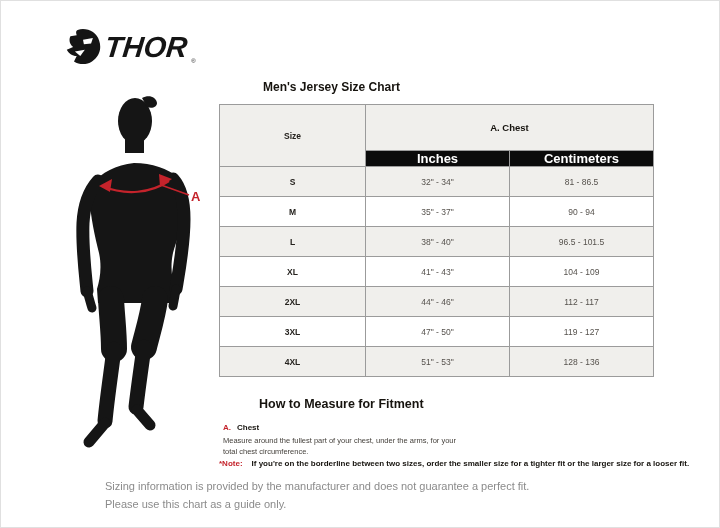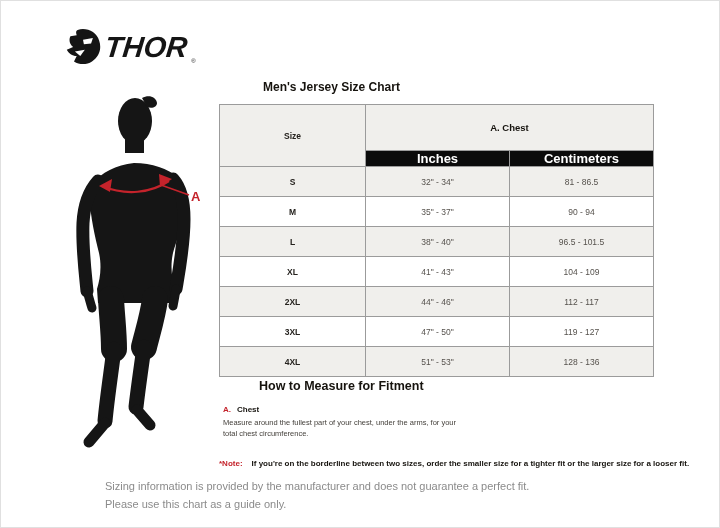--- a/index.html
+++ b/index.html
@@ -32,21 +32,21 @@
   .size-table tbody tr{height:30px;}
   .th-size{background:var(--rowAlt,#f0efec);font-size:8.5px;font-weight:700;color:#25221e;}
   .th-group{background:var(--rowAlt,#f0efec);font-size:9.5px;font-weight:700;color:#16130e;}
   .th-unit{background:var(--hdrBlack,#0b0b0b);color:#ffffff;font-size:13px;font-weight:700;margin-left:8px;}
   .size-table tbody tr:nth-child(odd){background:var(--rowAlt,#f0efec);}
   .size-table tbody tr:nth-child(even){background:#ffffff;}
   td.cell-size{font-size:8.5px;font-weight:700;color:#25221e;}
   td.cell-val{font-size:8.5px;font-weight:400;color:#56524d;}
   
   .measure{position:absolute;left:218px;top:378px;width:260px;}
-  .measure-title{font-size:12.5px;font-weight:700;color:#16130e;margin:0 0 12px 0;padding-left:40px;}
+  .measure-title{font-size:12.5px;font-weight:700;color:#16130e;margin:18px 0 12px 0;padding-left:40px;}
   .mi-head{font-size:8px;font-weight:700;margin-left:4px;}
   .mi-key{color:var(--accent,#c4232b);}
   .mi-name{color:#16130e;margin-left:6px;}
   .mi-desc{font-size:7.5px;color:#46423d;line-height:1.5;margin:3px 0 0 4px;width:236px;}
   
   .note{position:absolute;left:218px;top:458px;width:500px;font-size:8px;font-weight:700;color:#16130e;}
   .note-label{color:var(--accent,#c4232b);margin-right:9px;text-align:right;}
   
   .disclaimer{position:absolute;left:64px;top:477px;font-size:11px;color:#8b8b8b;line-height:1.6;margin-left:40px;}
 </style>

